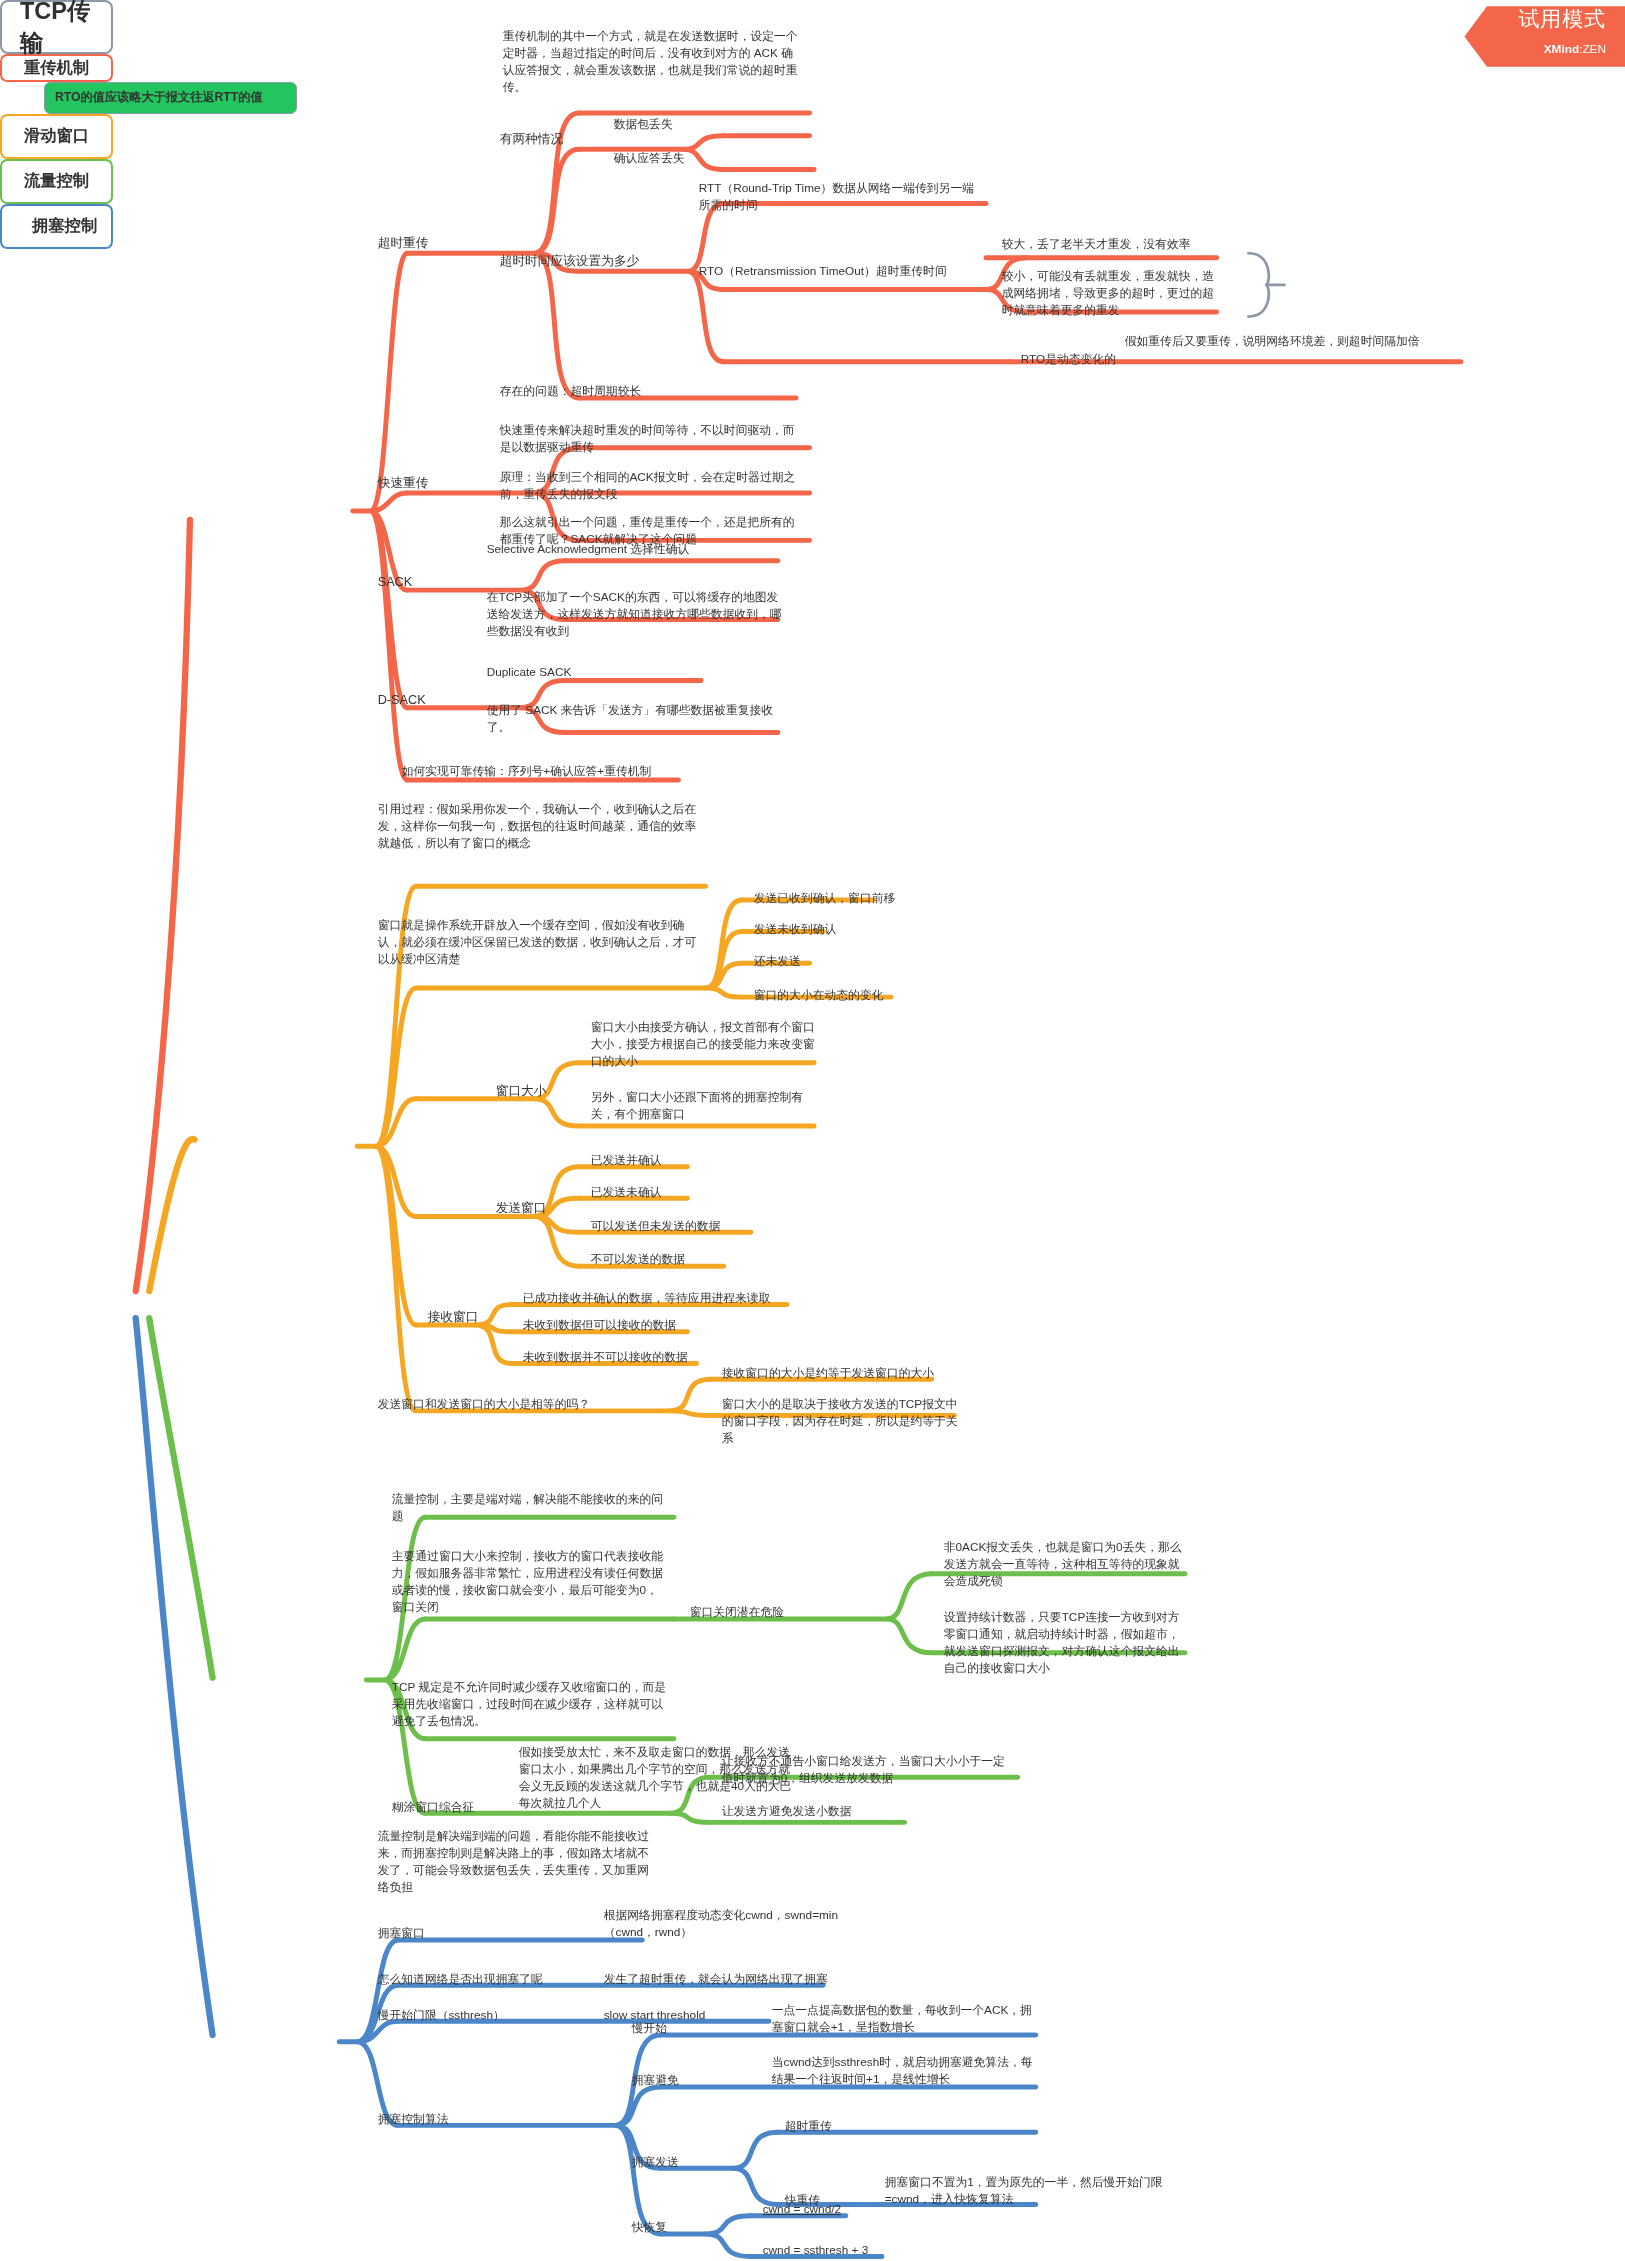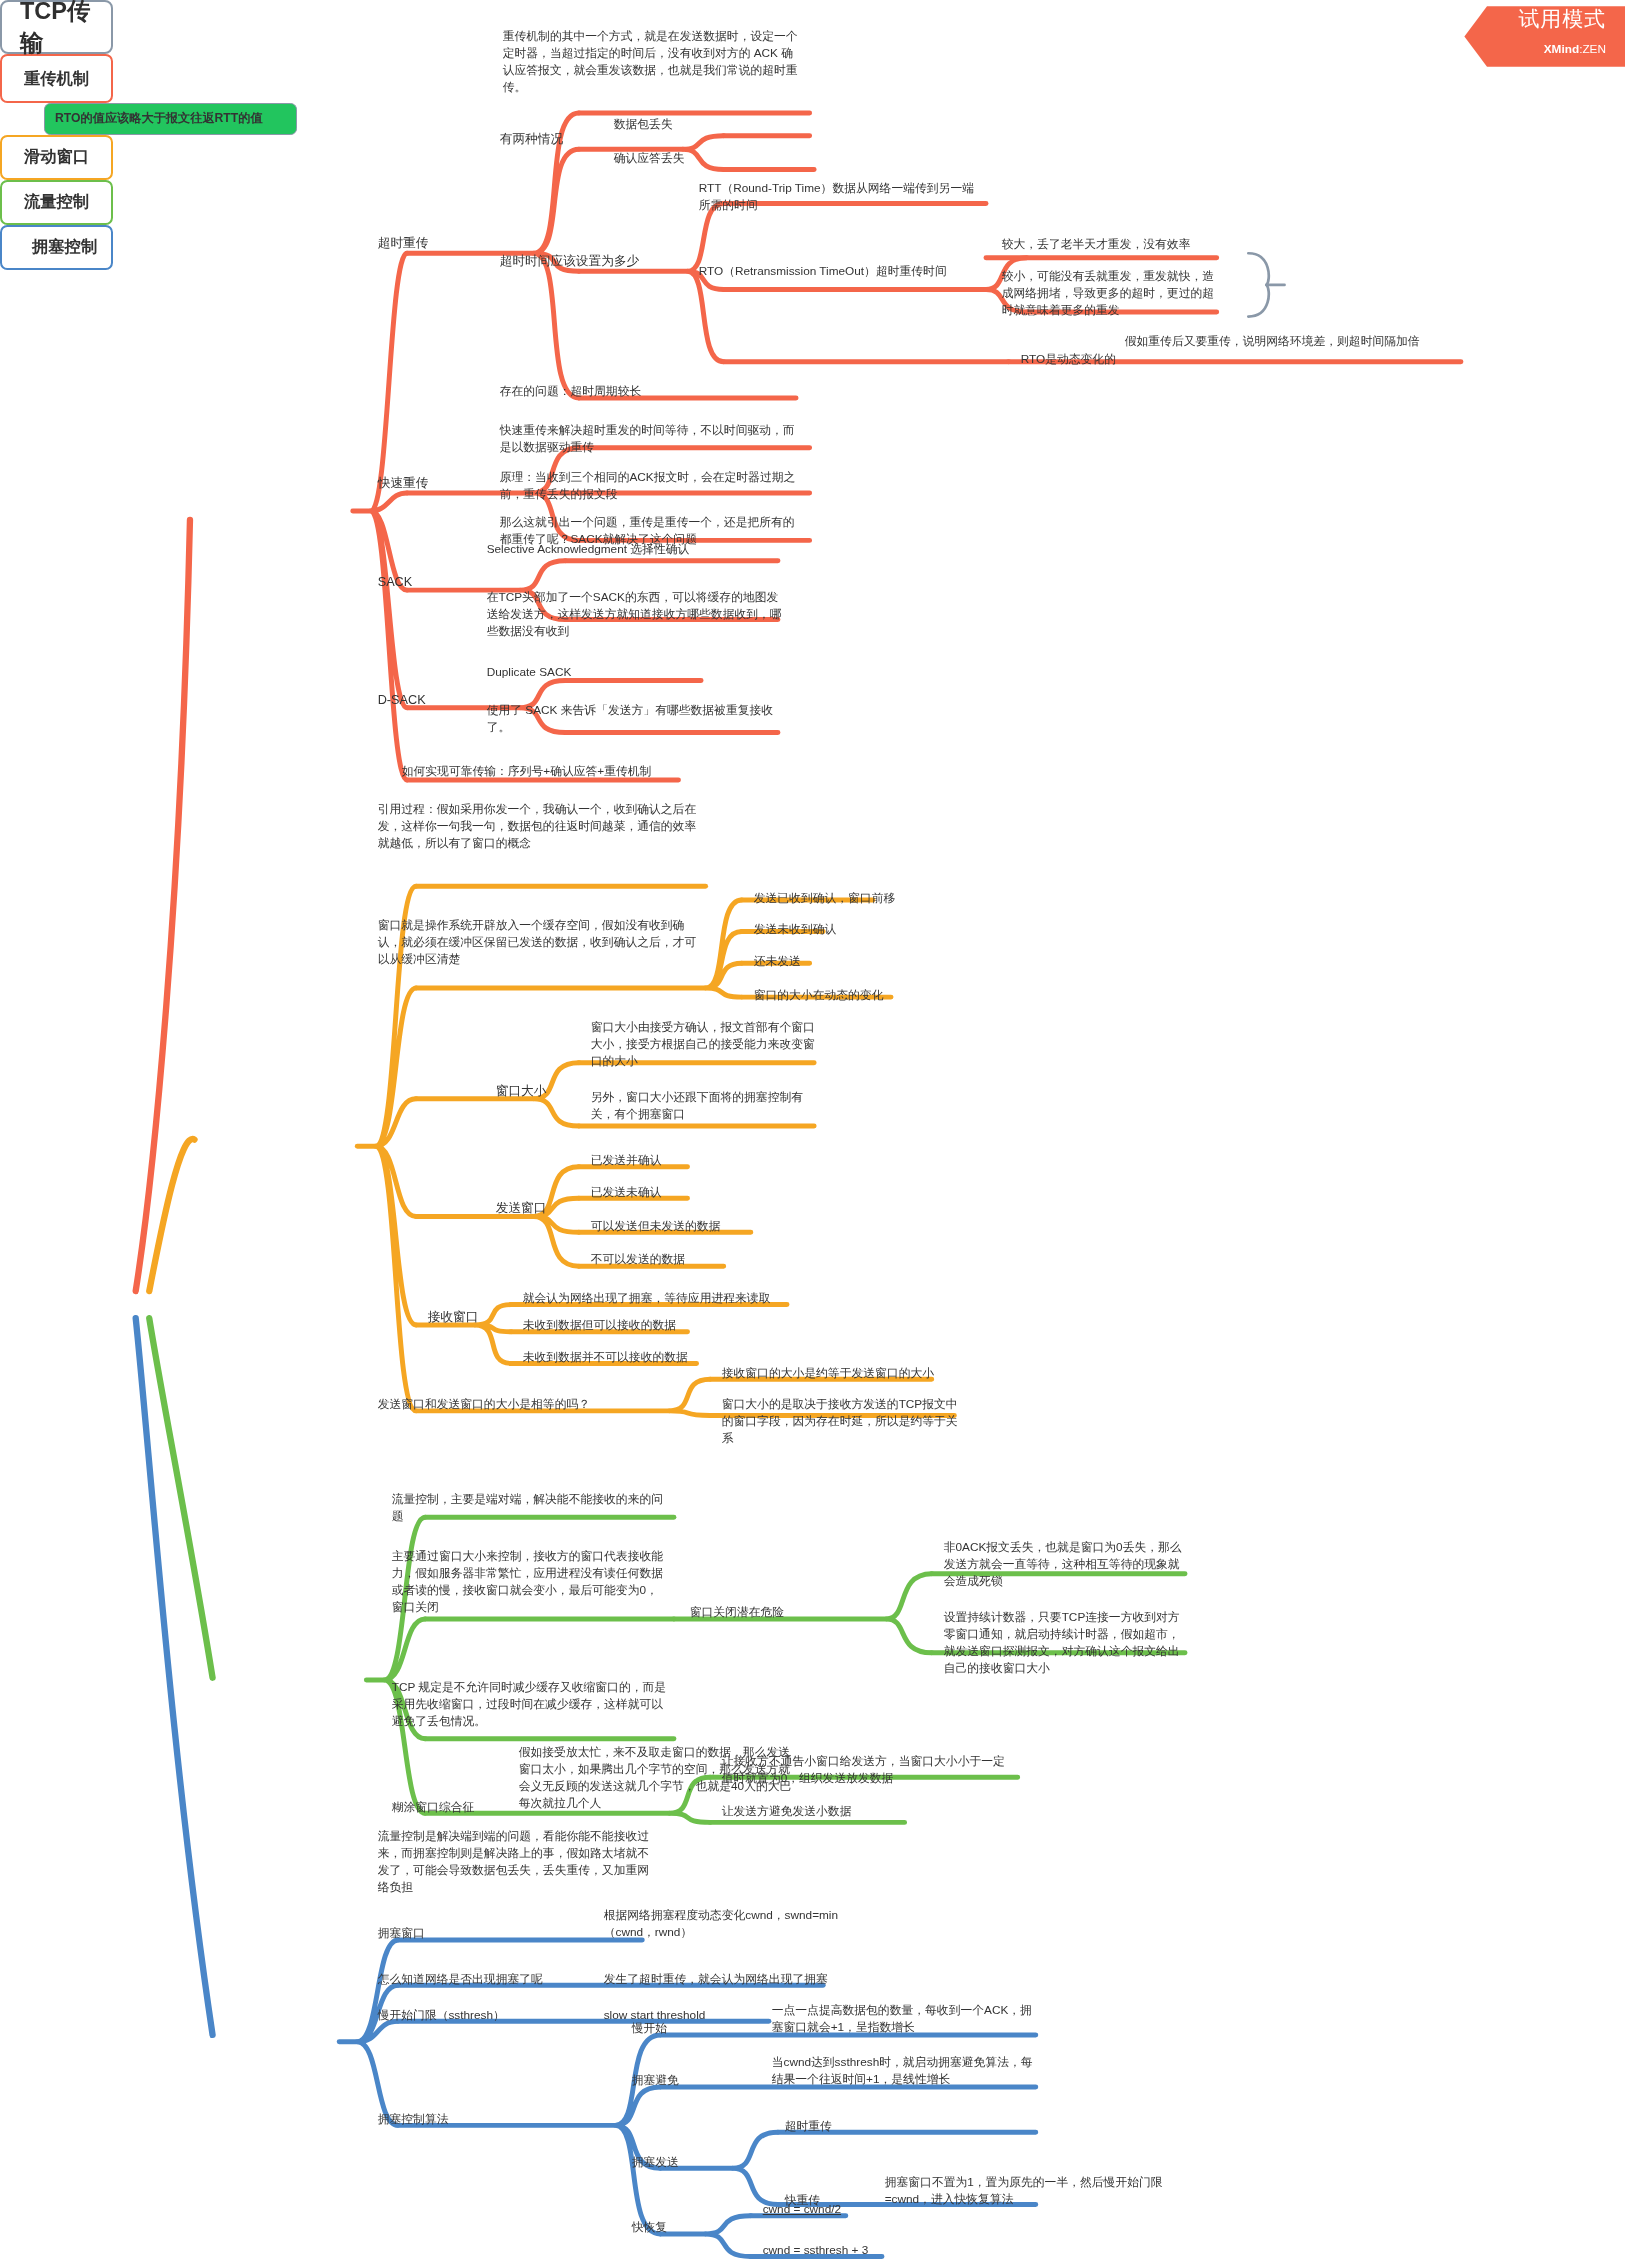--- a/index.html
+++ b/index.html
@@ -249,21 +249,21 @@
     </g>
   </svg>
 
   <div class="trial-badge">
     <div class="t1">试用模式</div>
     <div class="t2"><b>XMind</b><span>:ZEN</span></div>
   </div>
 
   <div class="root" style="left:27px; top:1253px; width:113px; height:54px;">TCP传输</div>
 
-  <div class="branch red" style="left:240px; top:488px; width:113px; height:49px;">重传机制</div>
+  <div class="branch red" style="left:240px; top:488px; width:113px; height:28px;">重传机制</div>
 
   <div class="node mid" style="left:375px; top:233px; width:113px;">超时重传</div>
 
   <div class="node leaf" style="left:500px; top:27px; width:303px;">重传机制的其中一个方式，就是在发送数据时，设定一个定时器，当超过指定的时间后，没有收到对方的 ACK 确认应答报文，就会重发该数据，也就是我们常说的超时重传。</div>
 
   <div class="node mid" style="left:497px; top:129px; width:145px;">有两种情况</div>
   <div class="node leaf" style="left:611px; top:115px; width:190px;">数据包丢失</div>
   <div class="node leaf" style="left:611px; top:149px; width:190px;">确认应答丢失</div>
 
   <div class="node mid" style="left:497px; top:251px; width:194px;">超时时间应该设置为多少</div>
@@ -312,21 +312,21 @@
   <div class="node leaf" style="left:588px; top:1018px; width:235px;">窗口大小由接受方确认，报文首部有个窗口大小，接受方根据自己的接受能力来改变窗口的大小</div>
   <div class="node leaf" style="left:588px; top:1088px; width:235px;">另外，窗口大小还跟下面将的拥塞控制有关，有个拥塞窗口</div>
 
   <div class="node mid" style="left:493px; top:1198px; width:99px;">发送窗口</div>
   <div class="node leaf" style="left:588px; top:1151px; width:190px;">已发送并确认</div>
   <div class="node leaf" style="left:588px; top:1183px; width:190px;">已发送未确认</div>
   <div class="node leaf" style="left:588px; top:1217px; width:199px;">可以发送但未发送的数据</div>
   <div class="node leaf" style="left:588px; top:1250px; width:199px;">不可以发送的数据</div>
 
   <div class="node mid" style="left:425px; top:1307px; width:99px;">接收窗口</div>
-  <div class="node leaf" style="left:520px; top:1289px; width:280px;">就会认为网络出现了拥塞，等待应用进程来读取</div>
+  <div class="node leaf" style="left:520px; top:1289px; width:280px;">已成功接收并确认的数据，等待应用进程来读取</div>
   <div class="node leaf" style="left:520px; top:1316px; width:280px;">未收到数据但可以接收的数据</div>
   <div class="node leaf" style="left:520px; top:1348px; width:280px;">未收到数据并不可以接收的数据</div>
 
   <div class="node leaf" style="left:375px; top:1395px; width:298px;">发送窗口和发送窗口的大小是相等的吗？</div>
   <div class="node leaf" style="left:719px; top:1364px; width:253px;">接收窗口的大小是约等于发送窗口的大小</div>
   <div class="node leaf" style="left:719px; top:1395px; width:253px;">窗口大小的是取决于接收方发送的TCP报文中的窗口字段，因为存在时延，所以是约等于关系</div>
 
   <div class="branch green" style="left:253px; top:1657px; width:113px; height:45px;">流量控制</div>
 
   <div class="node leaf" style="left:389px; top:1490px; width:280px;">流量控制，主要是端对端，解决能不能接收的来的问题</div>

